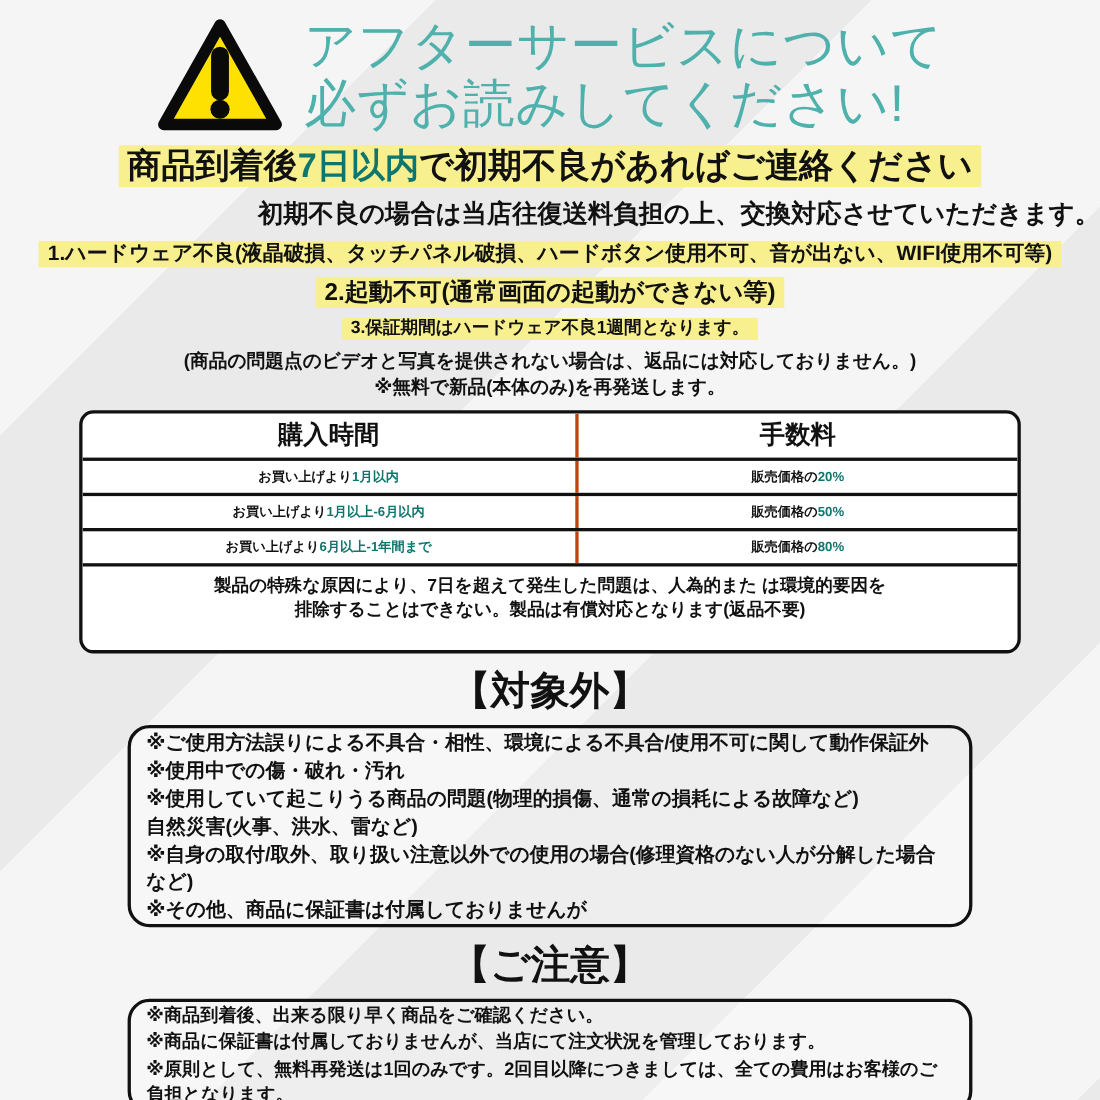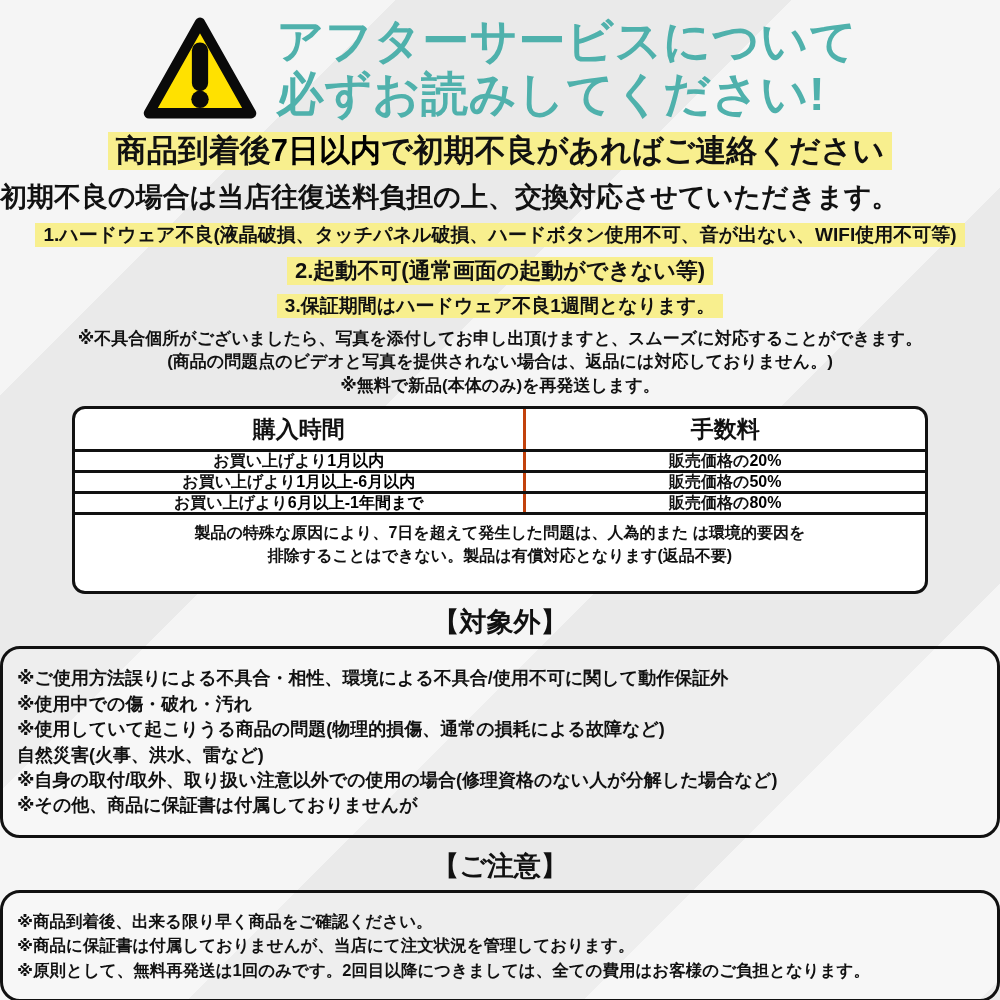--- a/index.html
+++ b/index.html
@@ -1,54 +1,54 @@
 <!DOCTYPE html>
 <html><head>
 <meta charset="utf-8">
 <style>
   html,body{margin:0;padding:0;}
   body{
     width:1000px;height:1000px;overflow:hidden;color:#111;
     font-family:"Liberation Sans","DejaVu Sans",sans-serif;
     background:repeating-linear-gradient(135deg,#f5f5f5 0 280px,#eaeaea 280px 560px);
   }
-  .red{color:#000000;}
+  .red{color:#0f766e;}
   .hl{background:#f8ef8e;padding:1px 8px 2px;box-decoration-break:clone;}
 
   
   .title-row{display:flex;justify-content:center;align-items:center;gap:18px;padding-top:14px;}
   .warn-icon svg{width:116px;height:108px;display:block;}
-  .page-title{margin:0;color:#4fb1ac;font-size:47px;line-height:1.12;font-weight:700;letter-spacing:0.5px;}
+  .page-title{margin:0;color:#4fb1ac;font-size:47px;line-height:1.12;font-weight:400;letter-spacing:0.5px;}
   .t-line{display:block;white-space:nowrap;}
 
   
   .headline{text-align:center;margin-top:8px;font-size:31px;font-weight:700;white-space:nowrap;}
-  .subline{text-align:left;margin-top:7px;font-size:27px;font-weight:700;white-space:nowrap;}
+  .subline{text-align:right;margin-top:7px;font-size:23px;font-weight:700;white-space:nowrap;}
   .num-item{text-align:center;font-weight:700;}
   .n1{margin-top:7px;font-size:19px;}
   .n2{margin-top:8px;font-size:22px;}
-  .n3{margin-top:7px;font-size:19px;}
+  .n3{margin-top:7px;font-size:16px;}
   .notes{text-align:center;margin-top:8px;font-size:17px;font-weight:600;line-height:1.38;}
 
   
   .fee-table{width:850px;margin:9px auto 0;background:#fff;border:3px solid #111;border-radius:13px;overflow:hidden;}
   .ft-row{display:flex;border-bottom:3px solid #111;}
   .ft-row:last-child{border-bottom:none;}
   .ft-cell{flex:1;display:flex;align-items:center;justify-content:center;white-space:nowrap;margin-left:24px;}
   .ft-cell + .ft-cell{border-left:3px solid #c2410c;}
   .ft-head .ft-cell{height:40px;font-size:23px;font-weight:700;}
-  .ft-body .ft-cell{height:18px;font-size:16px;font-weight:700;}
+  .ft-body .ft-cell{height:29px;font-size:12px;font-weight:700;}
   .ft-foot{display:block;}
   .ft-full{display:block;text-align:center;padding:7px 8px 24px;font-size:16px;font-weight:700;line-height:1.4;}
 
   
-  .section-heading{text-align:center;font-size:27px;font-weight:700;margin:10px 0 6px;}
+  .section-heading{text-align:center;font-size:36px;font-weight:700;margin:10px 0 6px;}
   .info-box{
-    width:1000px;box-sizing:border-box;margin:0 auto;border:3px solid #111;border-radius:20px;
-    padding:16px 14px;font-size:18px;font-weight:600;line-height:1.36;background:rgba(255,255,255,0.22);
+    width:768px;box-sizing:border-box;margin:0 auto;border:3px solid #111;border-radius:20px;
+    padding:0 14px;font-size:18px;font-weight:600;line-height:1.36;background:rgba(255,255,255,0.22);
   }
   .info-box .line{margin:1px 0;}
   .cautions-box{font-size:16.5px;line-height:1.42;}
 </style>
 </head>
 <body>
 
 <div>
 
   <header class="title-row">
@@ -68,21 +68,20 @@
   <div class="headline">
     <span class="hl"><span>商品到着後</span><span class="red">7日以内</span><span>で初期不良があればご連絡ください</span></span>
   </div>
   <div class="subline">初期不良の場合は当店往復送料負担の上、交換対応させていただきます。</div>
 
   <div class="num-item n1"><span class="hl">1.ハードウェア不良(液晶破損、タッチパネル破損、ハードボタン使用不可、音が出ない、WIFI使用不可等)</span></div>
   <div class="num-item n2"><span class="hl">2.起動不可(通常画面の起動ができない等)</span></div>
   <div class="num-item n3"><span class="hl">3.保証期間はハードウェア不良1週間となります。</span></div>
 
   <div class="notes">
-    <div class="note-line">※不具合個所がございましたら、写真を添付してお申し出頂けますと、スムーズに対応することができます。</div>
     <div class="note-line">(商品の問題点のビデオと写真を提供されない場合は、返品には対応しておりません。)</div>
     <div class="note-line">※無料で新品(本体のみ)を再発送します。</div>
   </div>
 
   <div class="fee-table">
     <div class="ft-row ft-head">
       <div class="ft-cell">購入時間</div>
       <div class="ft-cell">手数料</div>
     </div>
     <div class="ft-row ft-body">

